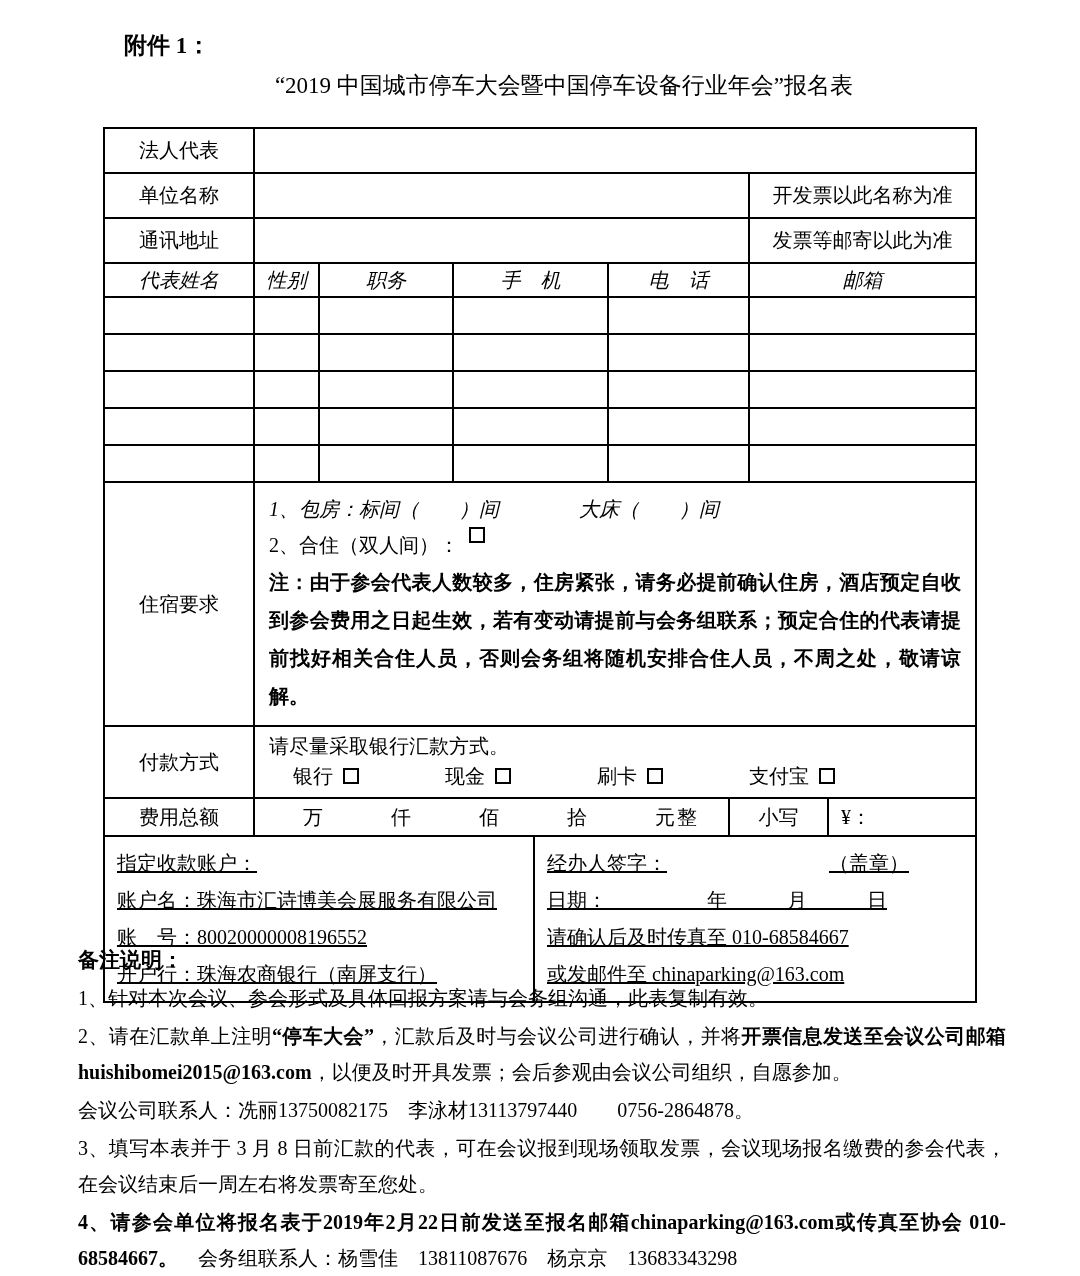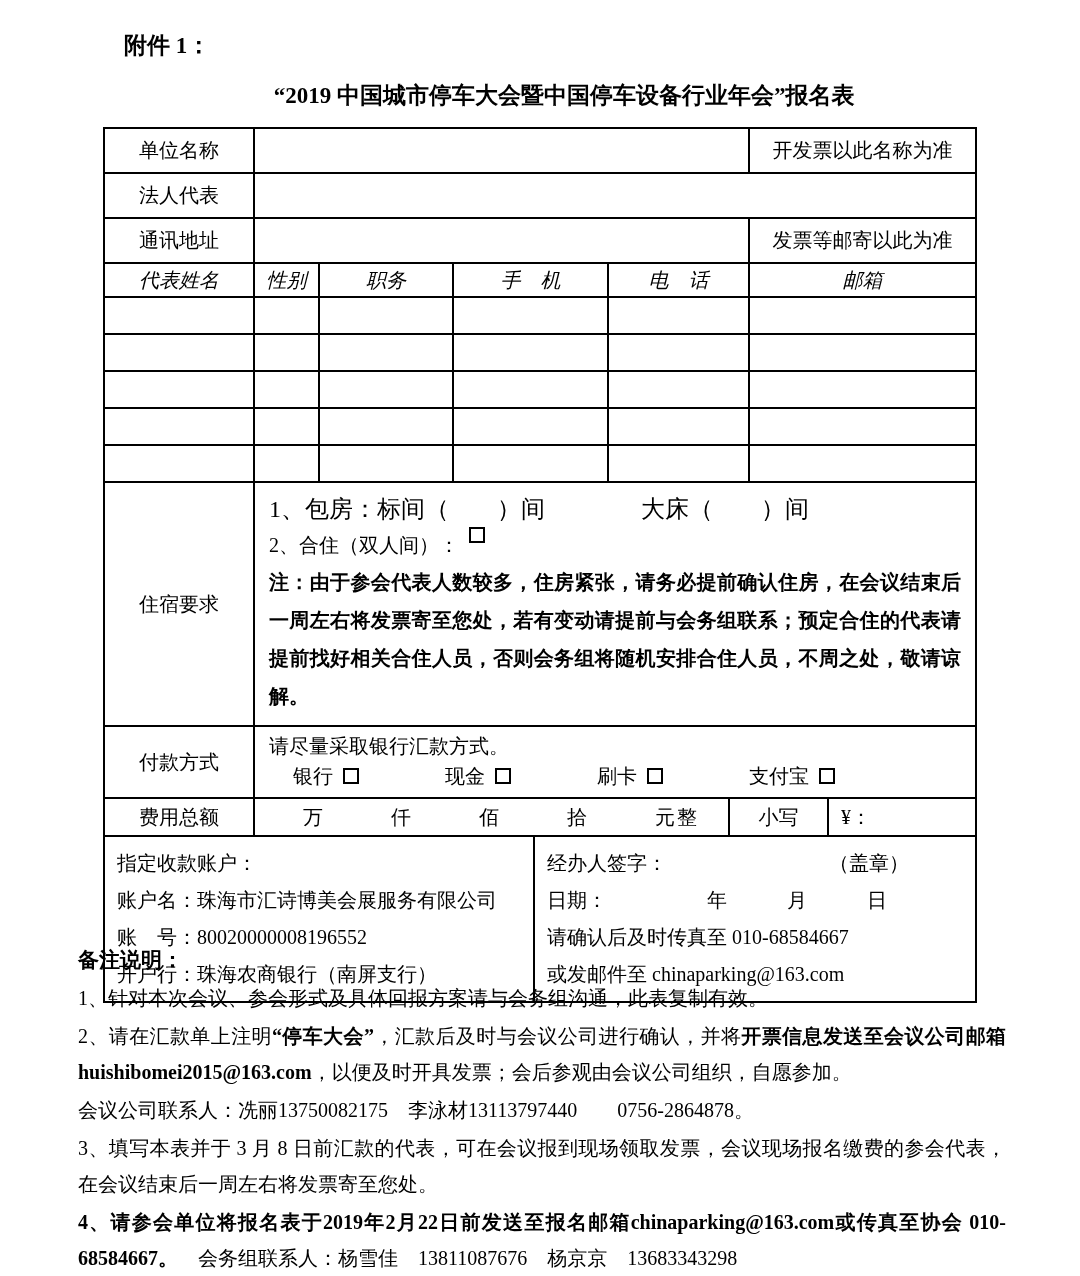--- a/index.html
+++ b/index.html
@@ -17,25 +17,25 @@
   .attachment {
     position: absolute;
     left: 124px;
     top: 30px;
     font-size: 23px;
     font-weight: bold;
   }
   .doc-title {
     position: absolute;
     left: 0;
-    top: 80px;
+    top: 70px;
     width: 1080px;
     text-align: center;
     font-size: 23px;
-    font-weight: bold;
+    font-weight: normal;
     padding-left: 48px;
   }
   .tablewrap {
     position: absolute;
     left: 103px;
     top: 127px;
     width: 874px;
   }
   table {
     border-collapse: collapse;
@@ -49,38 +49,38 @@
     font-size: 20px;
     padding: 0 6px;
     overflow: hidden;
     vertical-align: middle;
   }
   .lbl { text-align: center; }
   .trow1 td { height: 45px; }
   .theader td { height: 34px; text-align: center; font-style: italic; }
   .tempty td { height: 37px; }
   .acc-cell { padding: 8px 14px 10px 14px; vertical-align: top; }
-  .acc-line1 { font-size: 24px; line-height: 36px; }
+  .acc-line1 { font-size: 20px; line-height: 36px; font-style: italic; }
   .acc-line2 { font-size: 20px; line-height: 36px; display: flex; align-items: flex-start; }
   .acc-note { font-size: 20px; font-weight: bold; line-height: 38px; text-align: justify; }
   .pay-cell { padding: 4px 14px 6px 14px; }
   .pay-line1 { font-size: 20px; line-height: 30px; }
   .pay-line2 { font-size: 20px; line-height: 30px; display: flex; gap: 86px; margin-left: 24px; }
   .pay-opt { display: flex; align-items: center; }
   .checkbox {
     display: inline-block;
     width: 16px;
     height: 16px;
     border: 2px solid #000;
     margin-left: 10px;
     background: #fff;
   }
   .total-words { padding-left: 48px; letter-spacing: 2px; }
   .yuan-cell { padding-left: 12px; }
-  .bottom-cell { vertical-align: top; padding: 8px 10px 8px 12px; }
+  .bottom-cell { vertical-align: top; padding: 8px 10px 8px 12px; text-decoration: underline; }
   .b-line { font-size: 20px; line-height: 37px; white-space: nowrap; }
   .sign-row1 { display: flex; justify-content: space-between; padding-right: 56px; }
   .notes {
     position: absolute;
     left: 78px;
     top: 942px;
     width: 928px;
     font-size: 20px;
     line-height: 36px;
   }
@@ -99,27 +99,27 @@
   <div class="tablewrap">
 
     <table>
       <colgroup>
           <col style="width:150px">
           <col style="width:495px">
           <col style="width:227px">
         </colgroup>
       <tbody>
           <tr class="trow1">
+        <td class="lbl">法人代表</td>
+        <td colspan="2"></td>
+      </tr>
+      <tr class="trow1">
         <td class="lbl">单位名称</td>
         <td></td>
         <td class="lbl">开发票以此名称为准</td>
-      </tr>
-      <tr class="trow1">
-        <td class="lbl">法人代表</td>
-        <td colspan="2"></td>
       </tr>
       <tr class="trow1">
         <td class="lbl">通讯地址</td>
         <td></td>
         <td class="lbl">发票等邮寄以此为准</td>
       </tr>
     </tbody>
       </table>
 
     <table>
@@ -190,21 +190,21 @@
         </colgroup>
       <tbody>
           <tr>
         <td class="lbl" style="height:189px">住宿要求</td>
         <td class="acc-cell">
           <div class="acc-line1">1、包房：标间（　　）间　　　　大床（　　）间</div>
           <div class="acc-line2">
             <span>2、合住（双人间）：</span>
             <span class="checkbox"></span>
           </div>
-          <div class="acc-note">注：由于参会代表人数较多，住房紧张，请务必提前确认住房，在会议结束后一周左右将发票寄至您处，若有变动请提前与会务组联系；预定合住的代表请提前找好相关合住人员，否则会务组将随机安排合住人员，不周之处，敬请谅解。</div>
+          <div class="acc-note">注：由于参会代表人数较多，住房紧张，请务必提前确认住房，酒店预定自收到参会费用之日起生效，若有变动请提前与会务组联系；预定合住的代表请提前找好相关合住人员，否则会务组将随机安排合住人员，不周之处，敬请谅解。</div>
         </td>
       </tr>
       <tr>
         <td class="lbl" style="height:65px">付款方式</td>
         <td class="pay-cell">
           <div class="pay-line1">请尽量采取银行汇款方式。</div>
           <div class="pay-line2">
             <span class="pay-opt">
                   <span>银行</span>
                   <span class="checkbox"></span>

